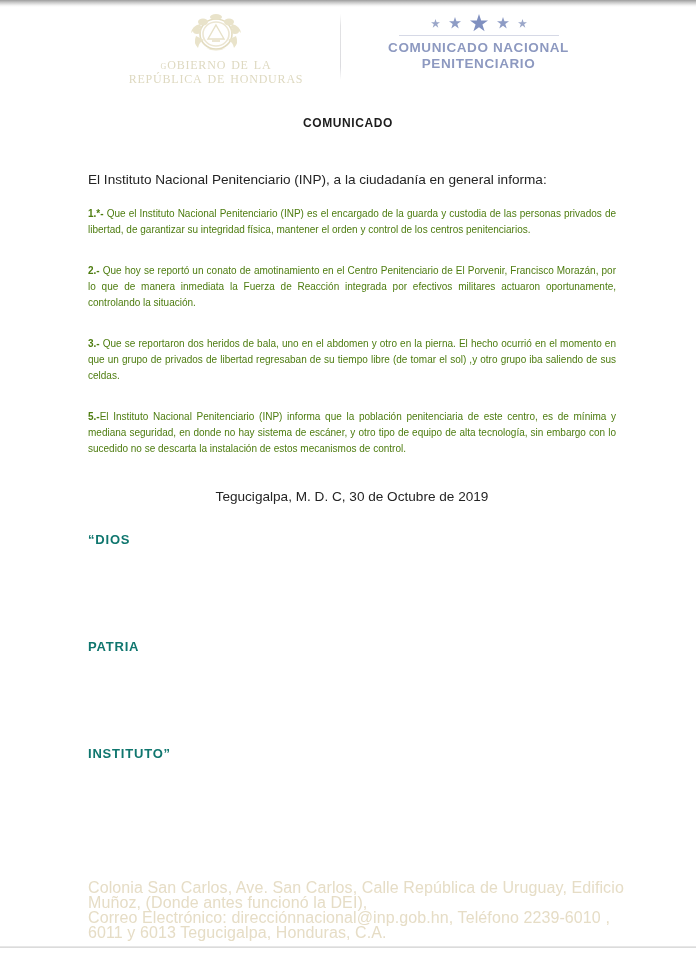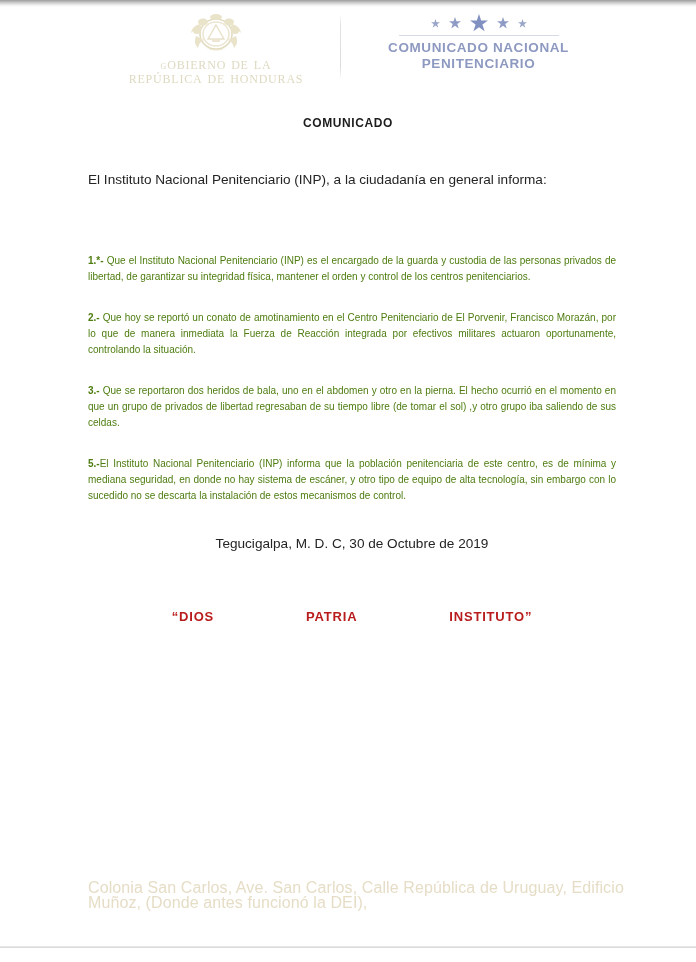--- a/index.html
+++ b/index.html
@@ -115,45 +115,46 @@
   .content {
     position: absolute;
     top: 170px;
     left: 88px;
     width: 528px;
   }
   .intro {
     font-size: 13.6px;
     line-height: 20px;
     color: #242424;
-    margin-bottom: 63px;
+    margin-bottom: 16px;
   }
   .para {
     font-size: 10px;
     line-height: 16px;
     color: #4d7c0f;
     text-align: justify;
     margin-bottom: 25px;
   }
   .para .num { font-weight: bold; }
   .date-line {
     margin-top: 32px;
     text-align: center;
     font-size: 13.6px;
     color: #242424;
   }
   .motto {
-    margin-top: 58px;
+    margin-top: 28px;
     display: flex;
     justify-content: center;
     gap: 92px;
     font-size: 13px;
     font-weight: bold;
     letter-spacing: 0.8px;
-    color: #b91c1c;
+    color: #0f766e;
+    flex-direction: column;
   }
 
   
   .footer {
     position: absolute;
     left: 88px;
     right: 70px;
     top: 880px;
     font-family: "Liberation Sans", sans-serif;
     font-size: 16px;
@@ -253,17 +254,18 @@
     <div class="motto">
       <span>“DIOS</span>
       <span>PATRIA</span>
       <span>INSTITUTO”</span>
     </div>
 
   </div>
 
   <div class="footer">
     <div>Colonia San Carlos, Ave. San Carlos, Calle República de Uruguay, Edificio Muñoz, (Donde antes funcionó la DEI),</div>
+    <div>Correo Electrónico: direcciónnacional@inp.gob.hn, Teléfono 2239-6010 ,  6011 y 6013 Tegucigalpa, Honduras, C.A.</div>
   </div>
 
   <div class="bottom-rule"></div>
 
 </div>
 
 </body></html>

